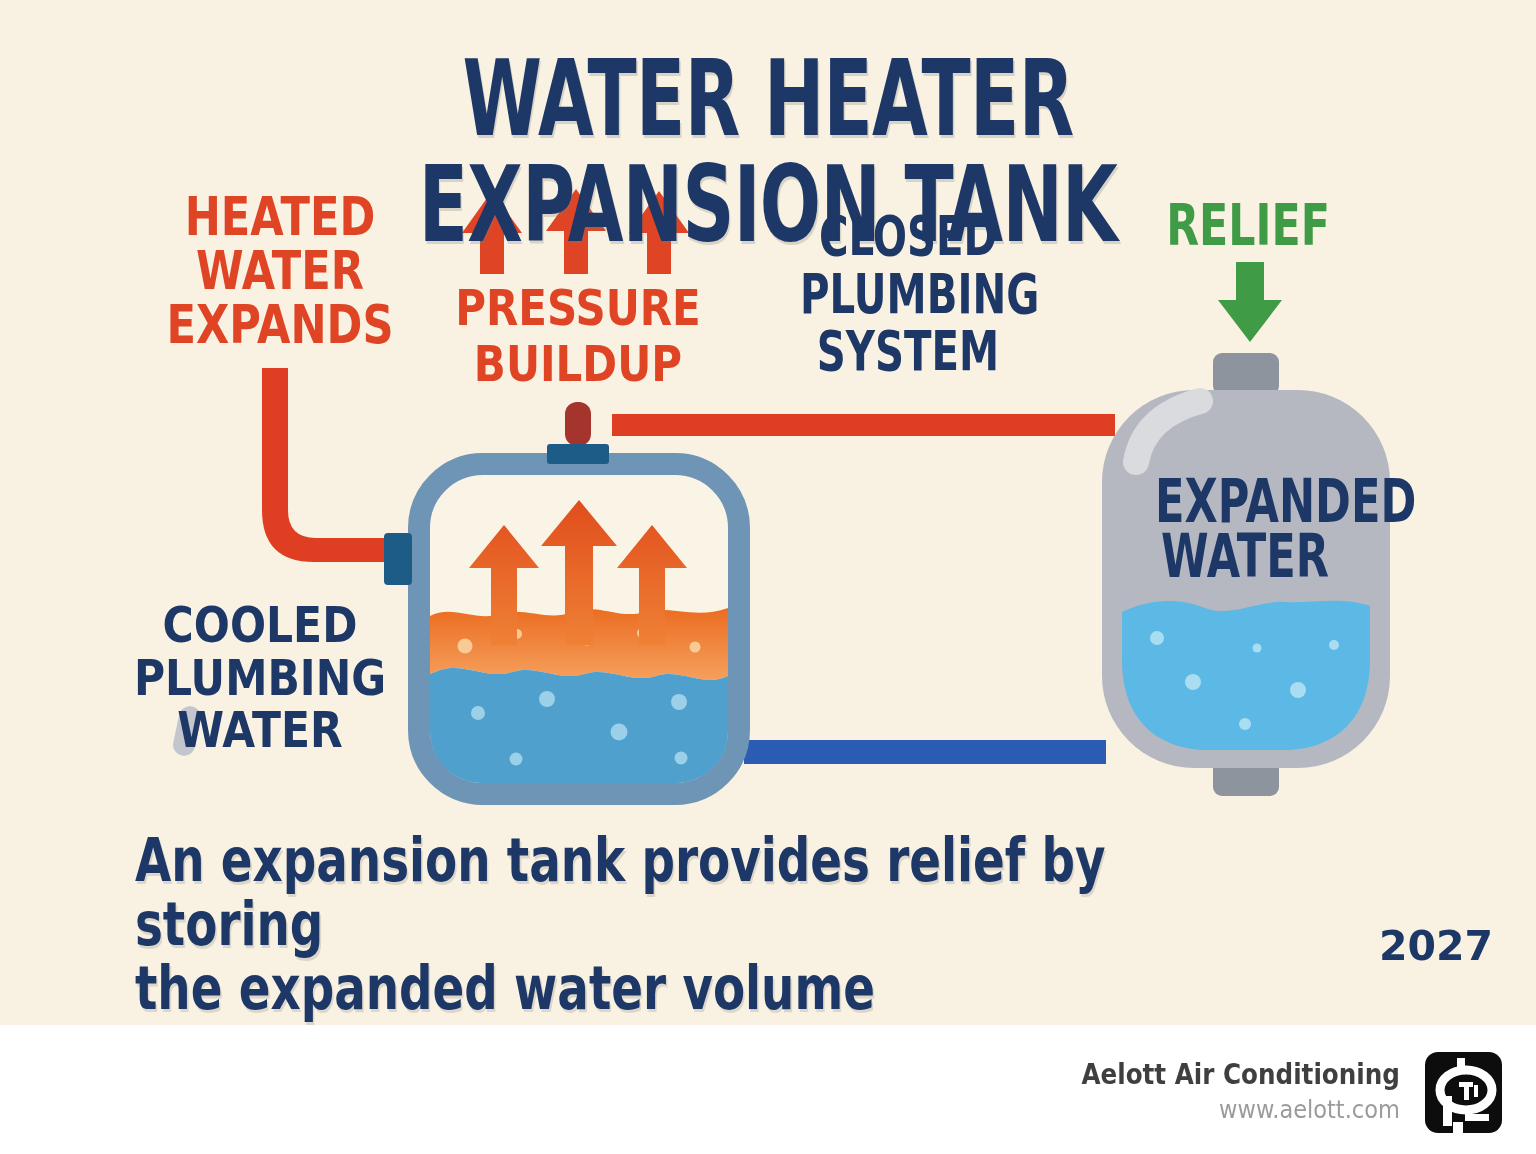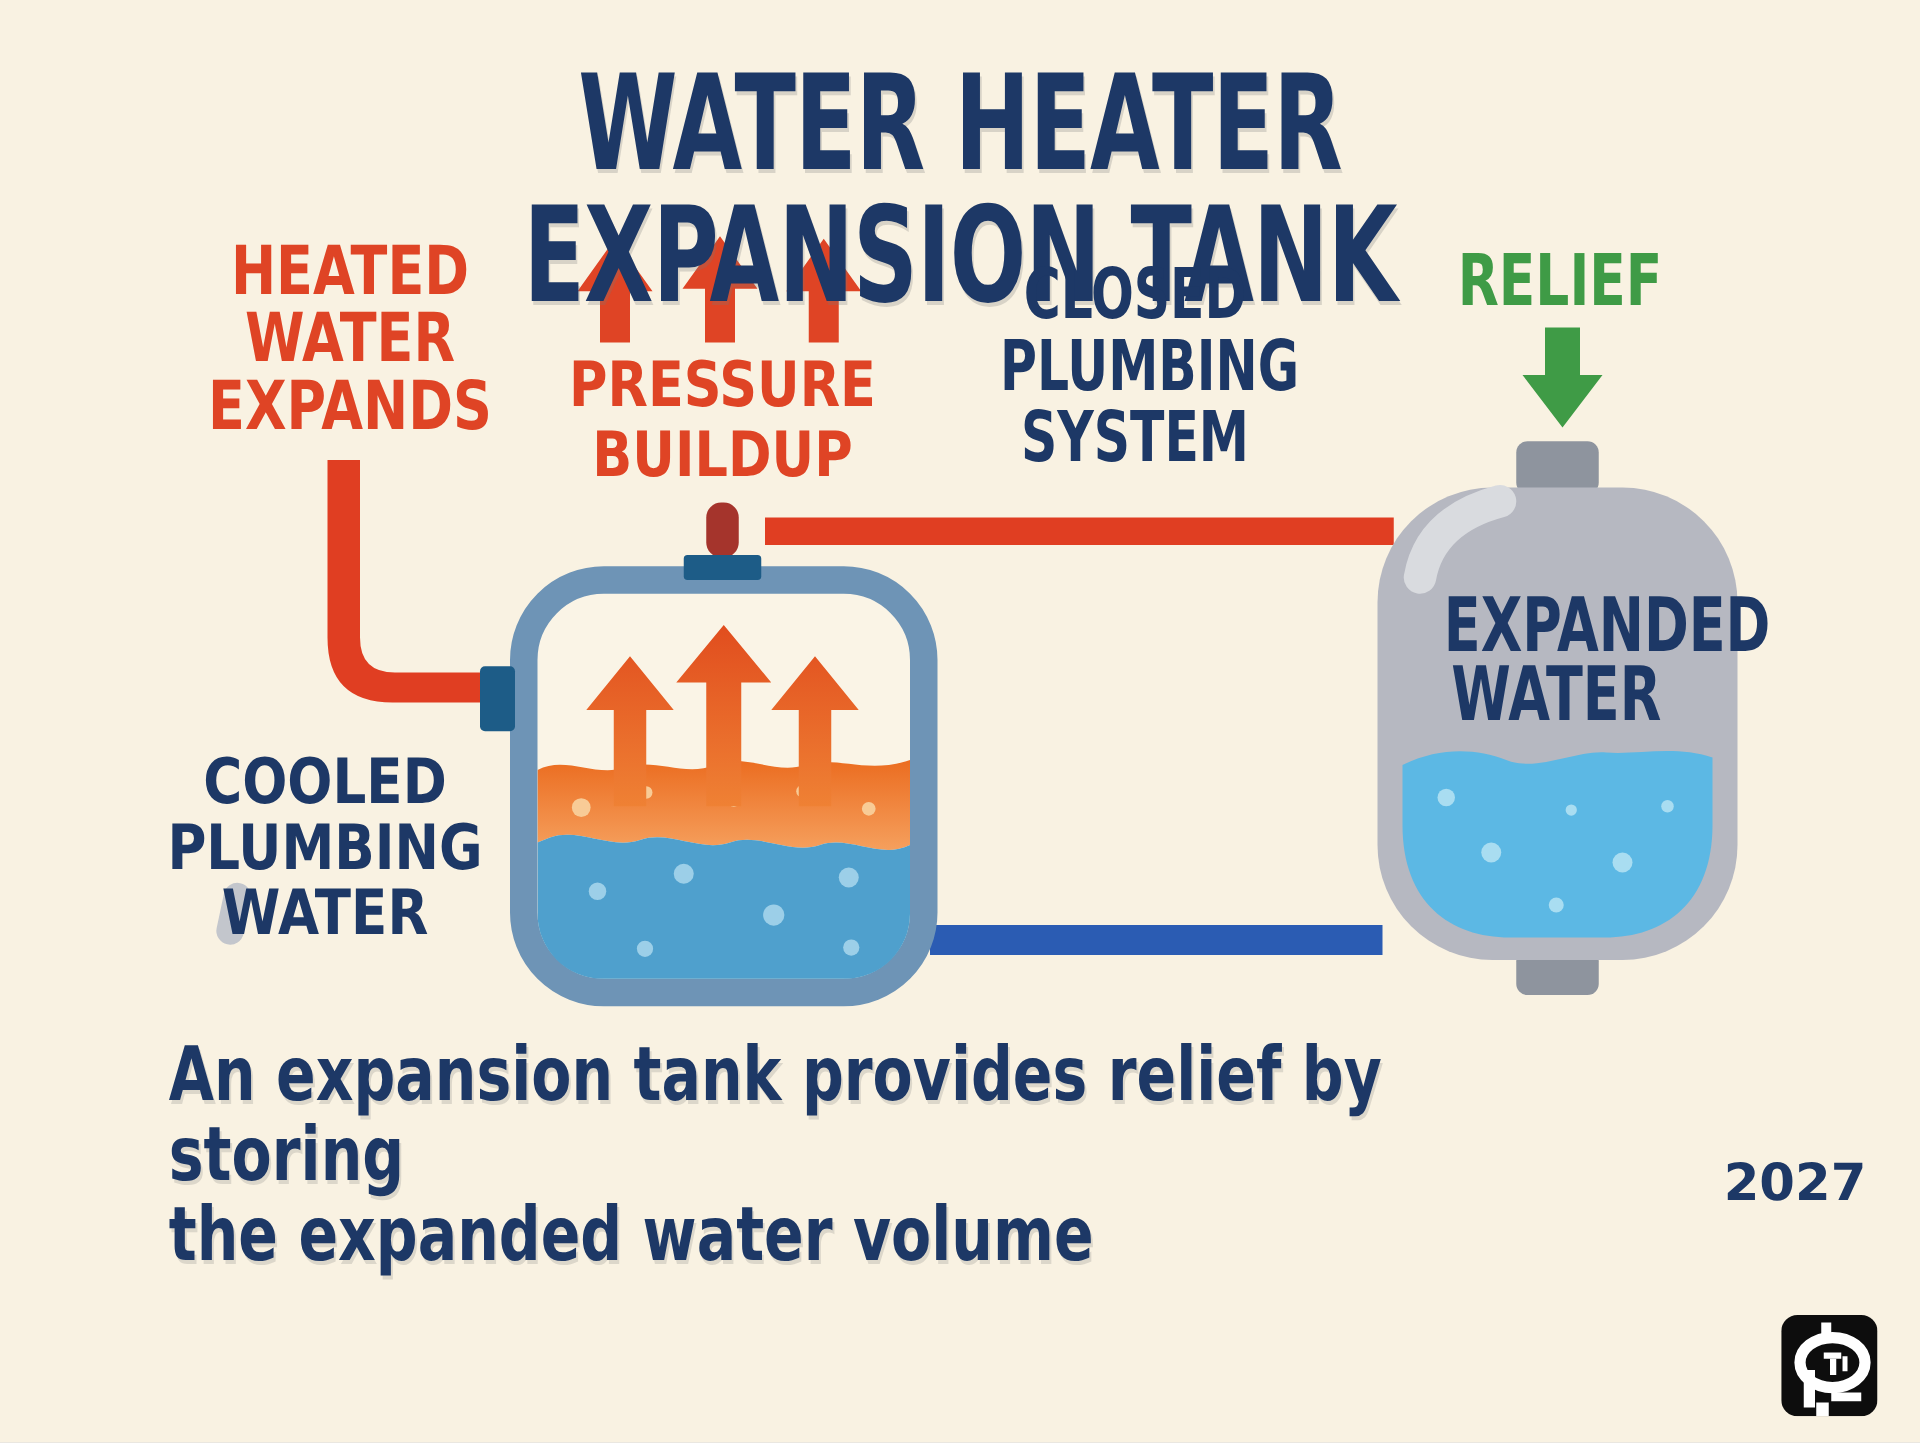--- a/index.html
+++ b/index.html
@@ -155,20 +155,24 @@
 
   <div class="lbl navy" id="cooled">COOLED
 PLUMBING
 WATER</div>
 
   <div id="caption">An expansion tank provides relief by storing
 the expanded water volume</div>
 
   <div class="lbl navy" id="year">2027</div>
 
+  <div class="footer">
+    <div class="footer-name">Aelott Air Conditioning</div>
+    <div class="footer-url">www.aelott.com</div>
+  </div>
 
   <svg class="logo" viewBox="0 0 77 81">
     <rect x="0" y="0" width="77" height="81" rx="13" fill="#0d0d0d"></rect>
     <ellipse cx="41" cy="38" rx="26" ry="20" fill="none" stroke="#ffffff" stroke-width="9"></ellipse>
     <rect x="32" y="6" width="8" height="16" fill="#ffffff"></rect>
     <rect x="18" y="44" width="9" height="30" fill="#ffffff"></rect>
     <rect x="34" y="30" width="14" height="5" fill="#ffffff"></rect>
     <rect x="39" y="35" width="5" height="13" fill="#ffffff"></rect>
     <rect x="49" y="33" width="4" height="12" fill="#ffffff"></rect>
     <rect x="40" y="62" width="24" height="7" fill="#ffffff"></rect>

